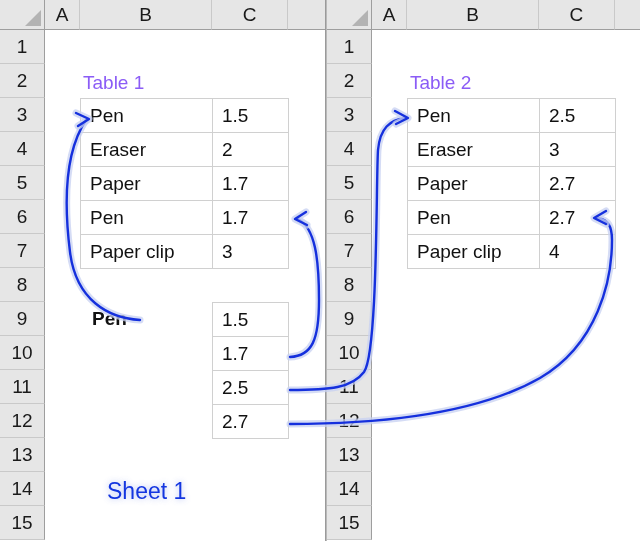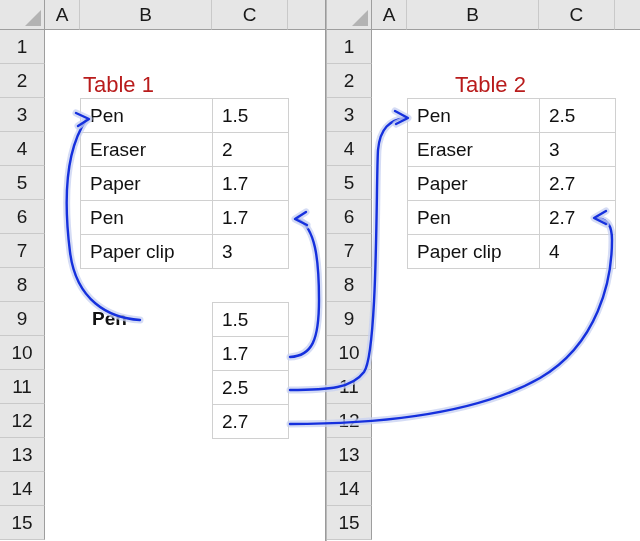--- a/index.html
+++ b/index.html
@@ -100,22 +100,22 @@
     top: 30px;
     left: 45px;
     right: 0;
     bottom: 0;
     background: #ffffff;
   }
 
   
   .table-title {
     position: absolute;
-    font-size: 22px;
-    color: #b91c1c;
+    font-size: 19px;
+    color: #8b5cf6;
     white-space: nowrap;
   }
   .data-table {
     position: absolute;
     border-collapse: collapse;
     table-layout: fixed;
   }
   .data-table td {
     border: 1px solid #d0d0d0;
     height: 34px;
@@ -274,20 +274,21 @@
         </tr>
         <tr>
           <td>2.5</td>
         </tr>
         <tr>
           <td>2.7</td>
         </tr>
       </tbody>
         </table>
 
+      <div class="sheet-label" style="left:62px; top:448px;">Sheet 1</div>
     </div>
   </div>
 
   <div class="sheet-divider"></div>
 
   <div class="sheet sheet-right">
 
     <div class="col-header-row">
       <div class="corner-box">
         <div class="corner-tri"></div>
@@ -311,21 +312,21 @@
       <div class="row-head">10</div>
       <div class="row-head">11</div>
       <div class="row-head">12</div>
       <div class="row-head">13</div>
       <div class="row-head">14</div>
       <div class="row-head">15</div>
     </div>
 
     <div class="grid-body">
 
-      <div class="table-title" style="left:38px; top:42px;margin-left:45px;">Table 2</div>
+      <div class="table-title" style="left:38px; top:42px;">Table 2</div>
 
       <table class="data-table" style="left:35px; top:68px;">
         <tbody>
             <tr>
           <td class="col-name">Pen</td>
           <td class="col-value">2.5</td>
         </tr>
         <tr>
           <td class="col-name">Eraser</td>
           <td class="col-value">3</td>

